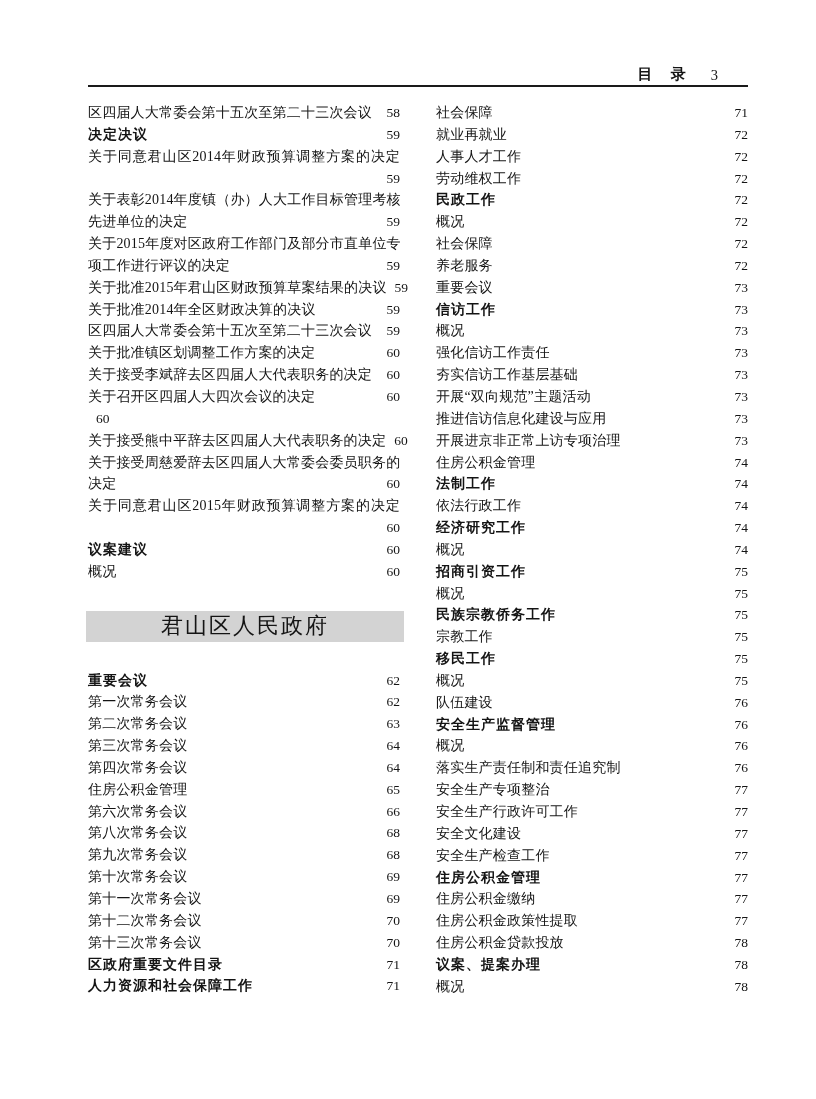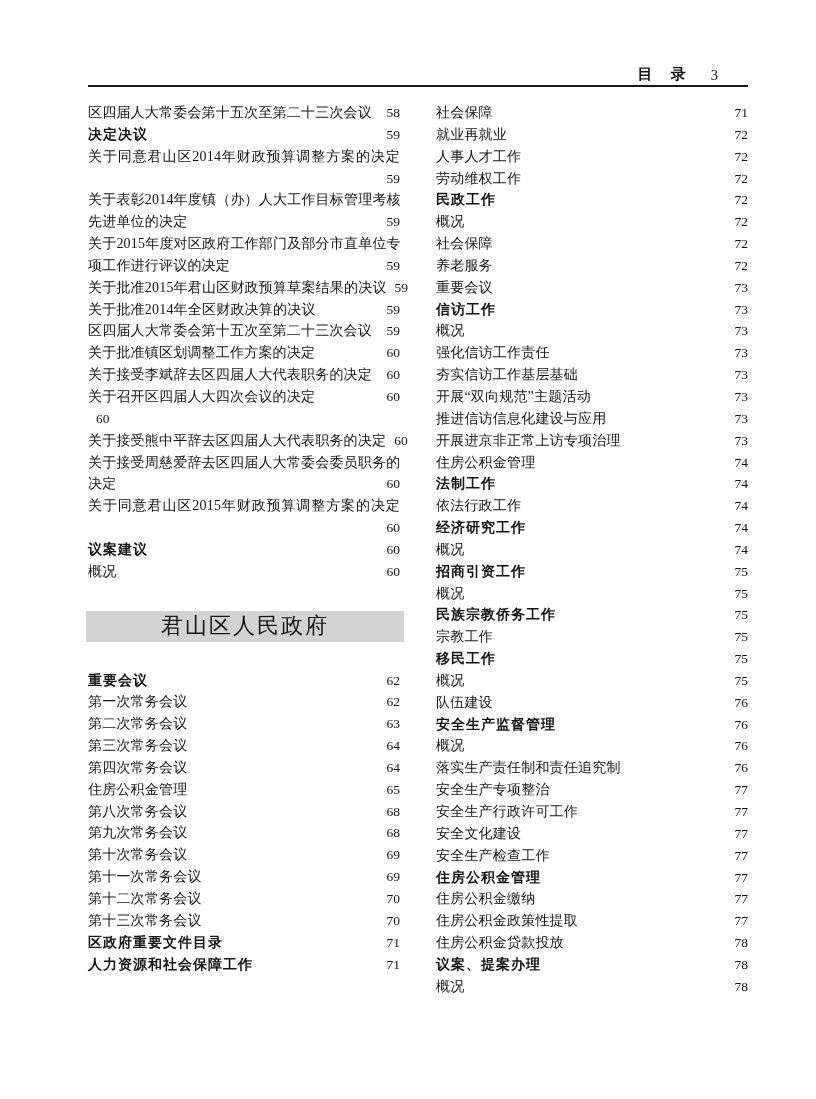--- a/index.html
+++ b/index.html
@@ -202,20 +202,26 @@
         </div>
       </div>
       <div class="entry">
         <div class="line">
           <span class="txt">住房公积金管理</span>
           <span class="pg">65</span>
         </div>
       </div>
       <div class="entry">
         <div class="line">
+          <span class="txt">第六次常务会议</span>
+          <span class="pg">66</span>
+        </div>
+      </div>
+      <div class="entry">
+        <div class="line">
           <span class="txt">第八次常务会议</span>
           <span class="pg">68</span>
         </div>
       </div>
       <div class="entry">
         <div class="line">
           <span class="txt">第九次常务会议</span>
           <span class="pg">68</span>
         </div>
       </div>

